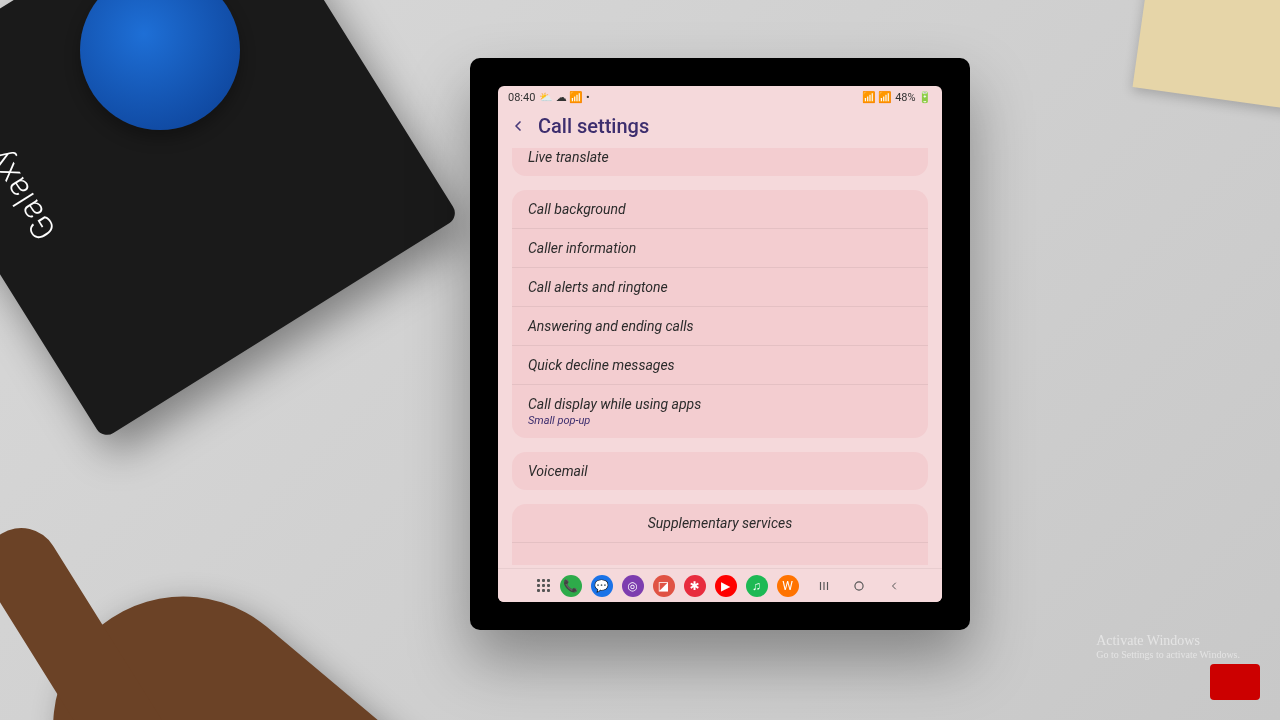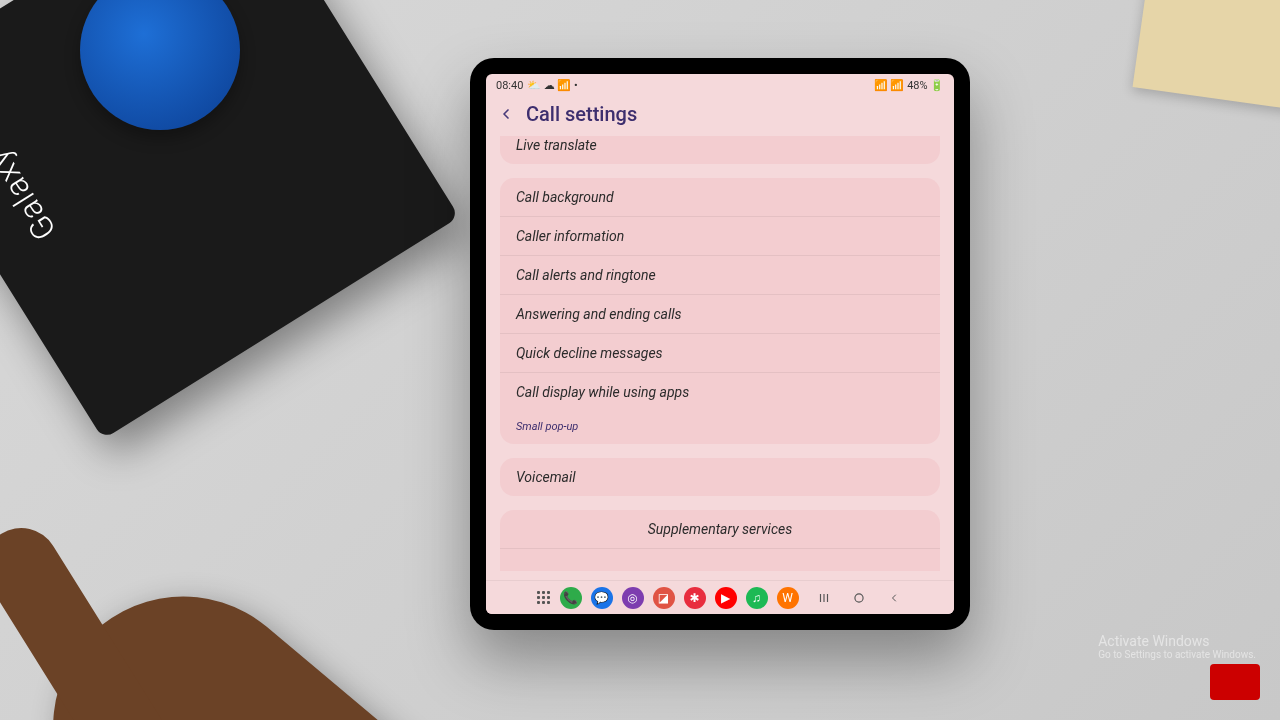--- a/index.html
+++ b/index.html
@@ -58,22 +58,22 @@
   }
 
   
   .device {
     position: absolute;
     top: 58px;
     left: 470px;
     width: 500px;
     height: 572px;
     background: #000;
-    border-radius: 24px;
-    padding: 16px;
+    border-radius: 10px;
+    padding: 28px;
     box-shadow: 0 30px 60px rgba(0,0,0,0.35);
   }
   .screen {
     width: 100%;
     height: 100%;
     background: #f5d9db;
     border-radius: 6px;
     overflow: hidden;
     display: flex;
     flex-direction: column;
@@ -129,21 +129,21 @@
   .card.cutoff-bottom { border-bottom-left-radius: 0; border-bottom-right-radius: 0; margin-bottom: 0; text-align: center; }
 
   .row {
     padding: 11px 16px;
     font-size: 14px;
     color: #2b2b2b;
     border-top: 1px solid rgba(0,0,0,0.06);
     cursor: pointer;
   }
   .row:first-child { border-top: none; }
-  .row .sub { font-size: 11px; color: #3d2e6e; margin-top: 20px; }
+  .row .sub { font-size: 11px; color: #3d2e6e; margin-top: 2px; }
 
   .taskbar {
     height: 34px;
     background: #f5d9db;
     display: flex;
     align-items: center;
     justify-content: center;
     gap: 9px;
     padding: 0 8px;
     border-top: 1px solid rgba(0,0,0,0.05);
@@ -211,23 +211,24 @@
     right: 20px;
     width: 50px;
     height: 36px;
     background: #cc0000;
     border-radius: 4px;
   }
 
   .watermark {
     position: absolute;
     bottom: 60px;
-    right: 24px;
+    right: 40px;
     color: rgba(255,255,255,0.5);
     font-size: 14px;
+    font-family: Liberation Serif, serif;
   }
 </style>
 </head>
 <body>
 
 <div class="box-prop"></div>
 <div class="badge-circle"></div>
 <div class="wood-prop"></div>
 
 <div class="device">

